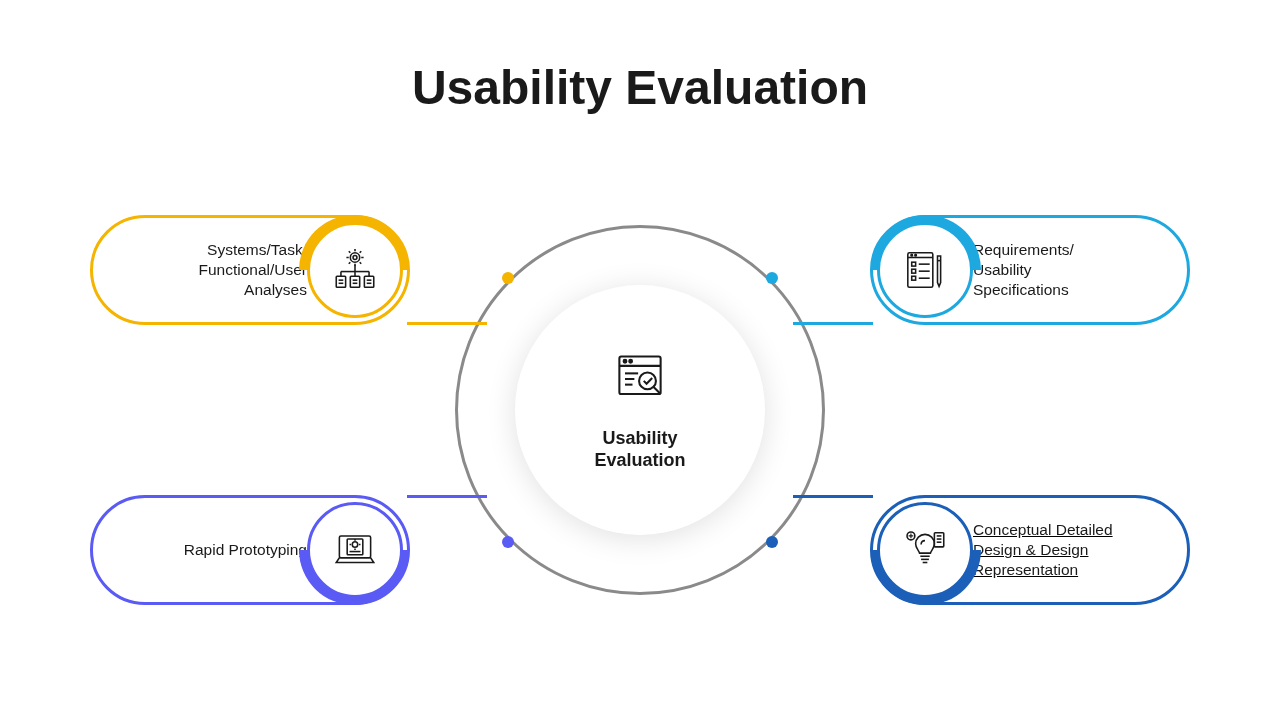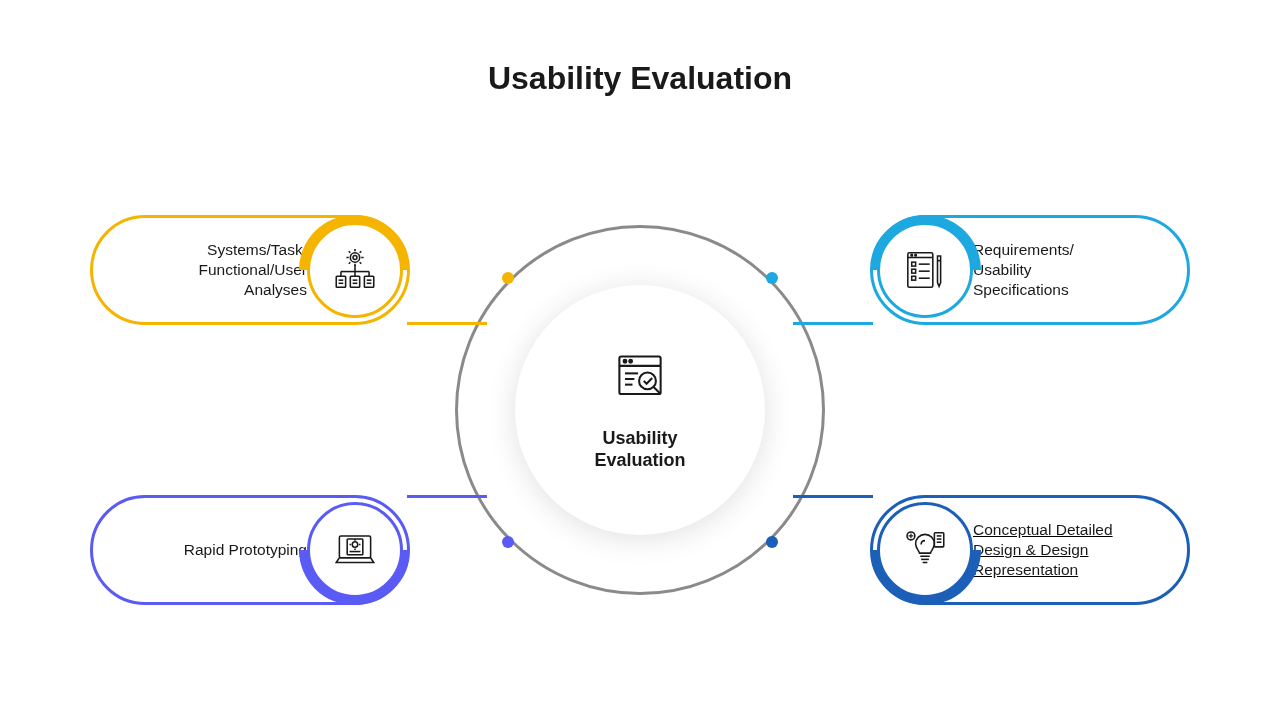--- a/index.html
+++ b/index.html
@@ -9,21 +9,21 @@
     background: #fff;
     font-family: "Segoe UI", Arial, sans-serif;
     position: relative;
     overflow: hidden;
   }
   .title {
     position: absolute;
     top: 60px;
     left: 0; right: 0;
     text-align: center;
-    font-size: 32px;
+    font-size: 48px;
     font-weight: 700;
     color: #1a1a1a;
   }
 
   
   .center-ring {
     position: absolute;
     left: 455px;
     top: 225px;
     width: 370px;

